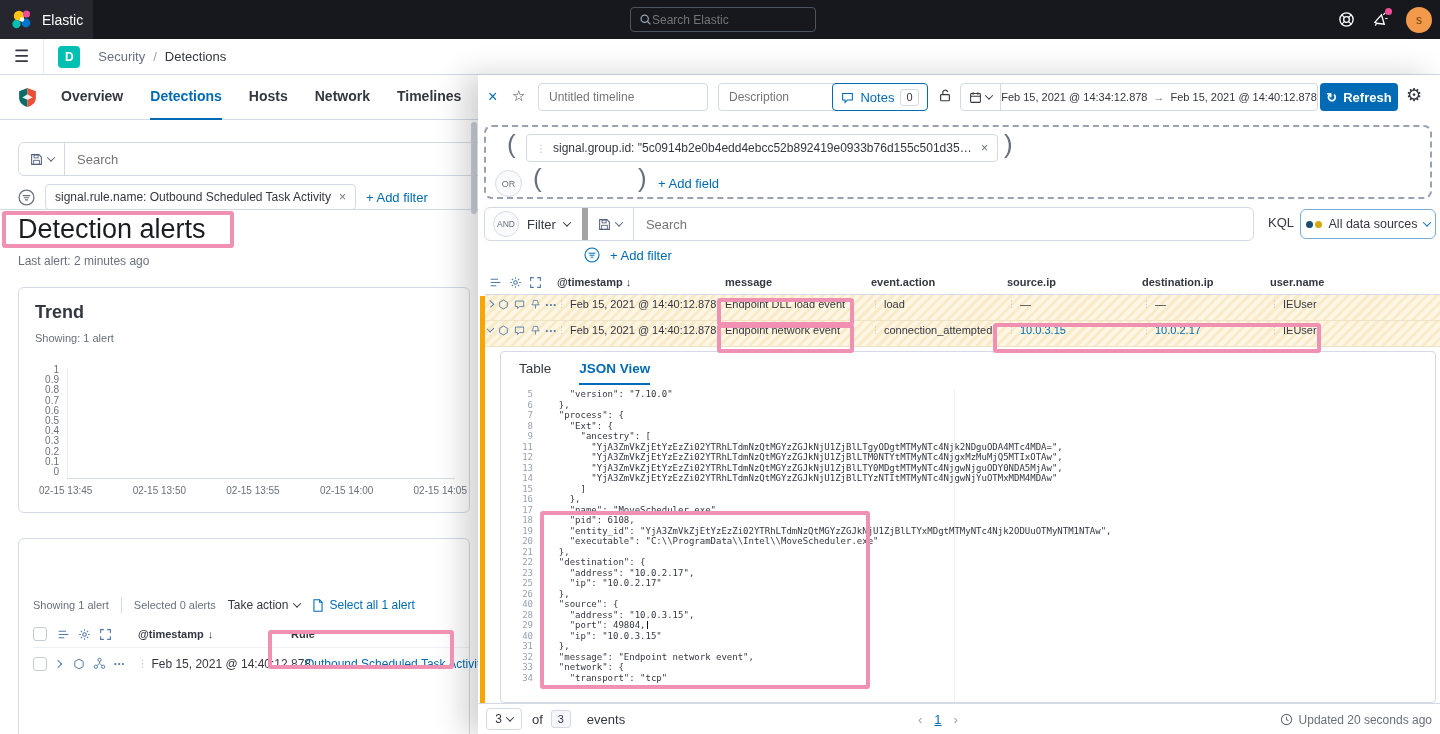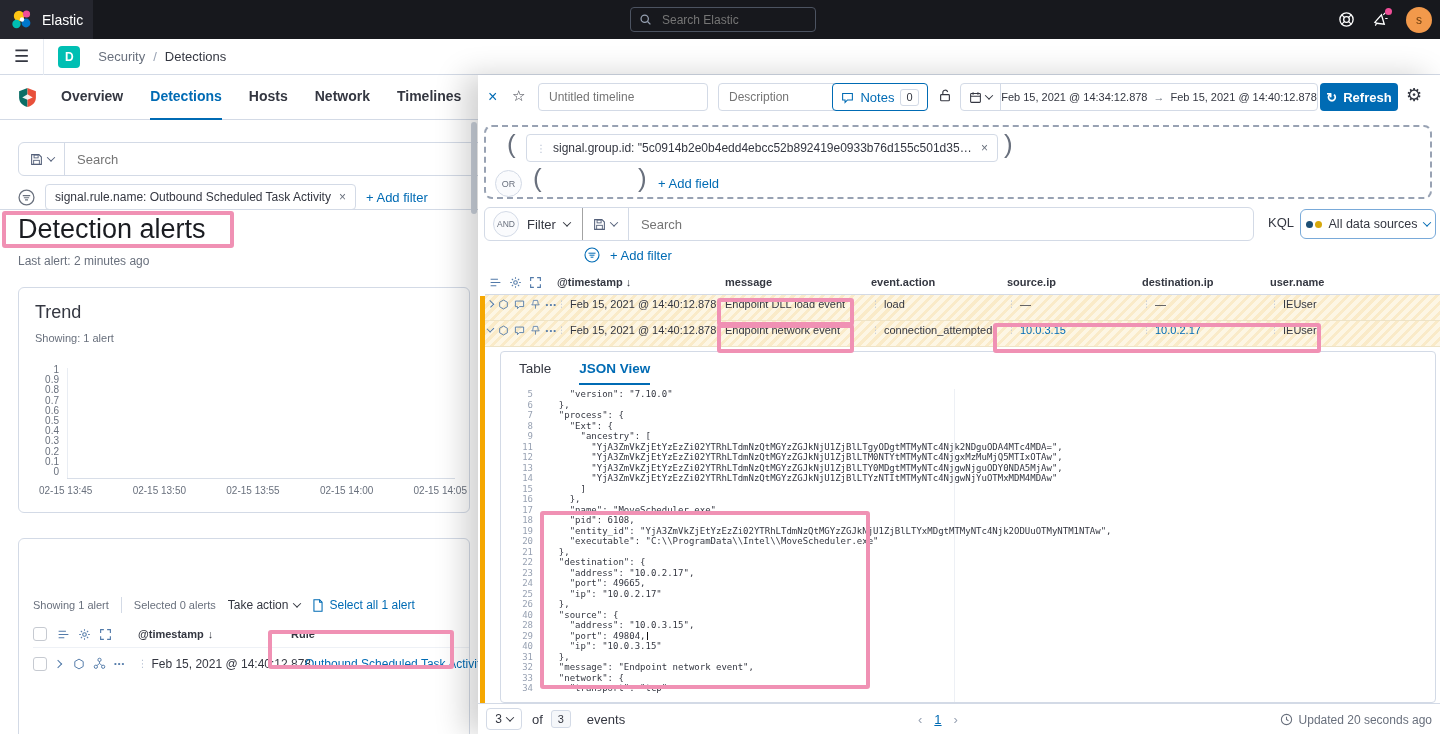--- a/index.html
+++ b/index.html
@@ -6,21 +6,21 @@
   html,body{background:#fff}
   body{font-family:"Liberation Sans",sans-serif;-webkit-font-smoothing:antialiased}
   #stage{position:relative;width:1440px;height:734px;background:#fff;overflow:hidden}
   svg{display:block}
   input{font-family:"Liberation Sans",sans-serif;outline:none}
 
   
   .topbar{position:absolute;top:0;left:0;right:0;height:39px;background:#17181d;display:flex;align-items:center}
   .logo-box{width:93px;height:39px;background:#25262e;display:flex;align-items:center;gap:9px;padding-left:11px}
   .brand{color:#fff;font-size:14px}
-  .tb-search{position:absolute;left:630px;top:7px;width:186px;height:25px;border:1px solid #4c5361;border-radius:4px;display:flex;align-items:center;gap:10px;padding:0 8px}
+  .tb-search{position:absolute;left:630px;top:7px;width:186px;height:25px;border:1px solid #4c5361;border-radius:4px;display:flex;align-items:center;gap:0;padding:0 8px}
   .tb-search input{flex:1;background:transparent;border:none;color:#98a2b3;font-size:12px}
   .tb-right{position:absolute;right:8px;top:0;height:39px;display:flex;align-items:center;gap:17px}
   .tb-icon{position:relative;color:#fff}
   .notif-dot{position:absolute;top:-3px;right:-3px;width:7px;height:7px;border-radius:50%;background:#f04e98}
   .avatar{width:26px;height:26px;border-radius:50%;background:#f2994b;color:#6b3c0c;font-size:12px;display:flex;align-items:center;justify-content:center}
 
   
   .bc-bar{position:absolute;top:39px;left:0;right:0;height:36px;background:#fff;border-bottom:1px solid #d3dae6;display:flex;align-items:center}
   .hamb{font-size:17px;color:#343741;margin:0 14px 0 14px}
   .bc-div{width:1px;height:36px;background:#e6ebf2}
@@ -40,21 +40,21 @@
   .search-row input{flex:1;border:none;font-size:13px;color:#69707d;padding:0 12px}
   .filter-row{position:absolute;top:109px;left:18px;display:flex;align-items:center;gap:10px}
   .pill{border:1px solid #d3dae6;border-radius:4px;height:26px;display:flex;align-items:center;gap:8px;padding:0 9px;font-size:12px;color:#343741;background:#fff;white-space:nowrap}
   .pill .x{color:#69707d;font-size:12px}
   .linky{color:#006bb4;font-size:13px;white-space:nowrap}
   .divider-h{position:absolute;top:134px;left:0;width:478px;border-top:1px solid #d3dae6}
   .page-title{position:absolute;top:139px;left:18px;font-size:27px;font-weight:400;color:#1a1c21}
   .last-alert{position:absolute;top:179px;left:18px;font-size:12px;color:#69707d}
 
   .trend-card{position:absolute;top:212px;left:18px;width:452px;height:226px;border:1px solid #d3dae6;border-radius:6px;background:#fff}
-  .trend-title{position:absolute;top:14px;left:16px;font-size:18px;font-weight:400;color:#343741}
+  .trend-title{position:absolute;top:14px;left:16px;font-size:18px;font-weight:700;color:#343741}
   .trend-showing{position:absolute;top:44px;left:16px;font-size:11px;color:#69707d}
   .yaxis{position:absolute;left:0;top:77px;width:40px;height:112px;display:flex;flex-direction:column;justify-content:space-between;align-items:flex-end;font-size:10px;color:#69707d}
   .yaxis span{line-height:10px}
   .axis-v{position:absolute;left:48px;top:80px;height:110px;border-left:1px solid #e9edf3}
   .axis-h{position:absolute;left:48px;top:190px;width:388px;border-top:1px solid #d8dee8}
   .xaxis{position:absolute;left:20px;right:2px;top:197px;display:flex;justify-content:space-between;font-size:10px;color:#69707d}
 
   .alerts-card{position:absolute;top:463px;left:18px;width:452px;height:280px;border:1px solid #d3dae6;border-radius:6px;background:#fff}
   .util-row{position:absolute;top:58px;left:14px;display:flex;align-items:center;gap:12px;font-size:11px;color:#69707d;white-space:nowrap}
   .util-sep{width:1px;height:16px;background:#d3dae6}
@@ -87,21 +87,21 @@
   .refresh-btn{position:absolute;left:842px;top:8px;width:78px;height:28px;background:#006bb4;border-radius:4px;color:#fff;font-size:13px;font-weight:600;display:flex;align-items:center;justify-content:center;gap:6px}
   .f-gear{position:absolute;left:928px;top:9px;font-size:18px;color:#343741}
 
   .query-box{position:absolute;left:6px;top:50px;width:948px;height:74px;border:2px dashed #98a2b3;border-radius:8px;background:#fff}
   .paren{position:absolute;font-size:26px;font-weight:300;color:#69707d}
   .q-pill{position:absolute;left:40px;top:7px;width:472px;height:28px;border:1px solid #d3dae6;border-radius:4px;display:flex;align-items:center;gap:7px;padding:0 9px;font-size:12px;color:#343741;white-space:nowrap;overflow:hidden}
   .or-badge{position:absolute;left:9px;top:43px;width:27px;height:27px;border:1px solid #d3dae6;border-radius:50%;background:#fafbfd;color:#69707d;font-size:9px;display:flex;align-items:center;justify-content:center}
   .addfield{position:absolute;left:172px;top:49px}
 
   .fbar{position:absolute;left:6px;top:132px;width:770px;height:34px;border:1px solid #d3dae6;border-radius:6px;display:flex;align-items:center;overflow:hidden}
-  .and-seg{height:100%;display:flex;align-items:center;gap:8px;padding:0 12px 0 8px;border-right:1px solid #a3a3a3;color:#343741;font-size:13px}
+  .and-seg{height:100%;display:flex;align-items:center;gap:8px;padding:0 12px 0 8px;border-right:6px solid #a3a3a3;color:#343741;font-size:13px}
   .and-badge{width:26px;height:26px;border:1px solid #d3dae6;border-radius:50%;background:#fafbfd;color:#69707d;font-size:8.5px;display:flex;align-items:center;justify-content:center}
   .fsave{height:100%;width:46px;border-right:1px solid #d3dae6;display:flex;align-items:center;justify-content:center;gap:5px;color:#55617a}
   .fbar input{flex:1;border:none;font-size:13px;color:#69707d;padding:0 12px}
   .kql{position:absolute;left:790px;top:140px;font-size:13px;color:#343741}
   .ds-btn{position:absolute;left:822px;top:134px;width:136px;height:30px;border:1px solid #79aad9;border-radius:6px;display:flex;align-items:center;justify-content:center;gap:7px;font-size:12.5px;color:#343741;background:#fff}
   .dot{width:7px;height:7px;border-radius:50%;display:inline-block}
   .addfilter2{position:absolute;left:106px;top:172px;display:flex;align-items:center;gap:10px}
 
   .orange-bar{position:absolute;left:2px;top:221px;width:5px;height:407px;background:#f5a700}
   .etable{position:absolute;left:7px;top:199px;width:955px}
@@ -577,21 +577,20 @@
         <div class="cl"><span class="ln">14</span><span class="lt">        "YjA3ZmVkZjEtYzEzZi02YTRhLTdmNzQtMGYzZGJkNjU1ZjBlLTYzNTItMTMyNTc4NjgwNjYuOTMxMDM4MDAw"</span></div>
         <div class="cl"><span class="ln">15</span><span class="lt">      ]</span></div>
         <div class="cl"><span class="ln">16</span><span class="lt">    },</span></div>
         <div class="cl"><span class="ln">17</span><span class="lt">    "name": "MoveScheduler.exe",</span></div>
         <div class="cl"><span class="ln">18</span><span class="lt">    "pid": 6108,</span></div>
         <div class="cl"><span class="ln">19</span><span class="lt">    "entity_id": "YjA3ZmVkZjEtYzEzZi02YTRhLTdmNzQtMGYzZGJkNjU1ZjBlLTYxMDgtMTMyNTc4Njk2ODUuOTMyNTM1NTAw",</span></div>
         <div class="cl"><span class="ln">20</span><span class="lt">    "executable": "C:\\ProgramData\\Intel\\MoveScheduler.exe"</span></div>
         <div class="cl"><span class="ln">21</span><span class="lt">  },</span></div>
         <div class="cl"><span class="ln">22</span><span class="lt">  "destination": {</span></div>
         <div class="cl"><span class="ln">23</span><span class="lt">    "address": "10.0.2.17",</span></div>
-        <div class="cl"><span class="ln">24</span><span class="lt">    "port": 49665,</span></div>
         <div class="cl"><span class="ln">25</span><span class="lt">    "ip": "10.0.2.17"</span></div>
         <div class="cl"><span class="ln">26</span><span class="lt">  },</span></div>
         <div class="cl"><span class="ln">40</span><span class="lt">  "source": {</span></div>
         <div class="cl"><span class="ln">28</span><span class="lt">    "address": "10.0.3.15",</span></div>
         <div class="cl caret"><span class="ln">29</span><span class="lt">    "port": 49804,</span></div>
         <div class="cl"><span class="ln">40</span><span class="lt">    "ip": "10.0.3.15"</span></div>
         <div class="cl"><span class="ln">31</span><span class="lt">  },</span></div>
         <div class="cl"><span class="ln">32</span><span class="lt">  "message": "Endpoint network event",</span></div>
         <div class="cl"><span class="ln">33</span><span class="lt">  "network": {</span></div>
         <div class="cl"><span class="ln">34</span><span class="lt">    "transport": "tcp"</span></div>

